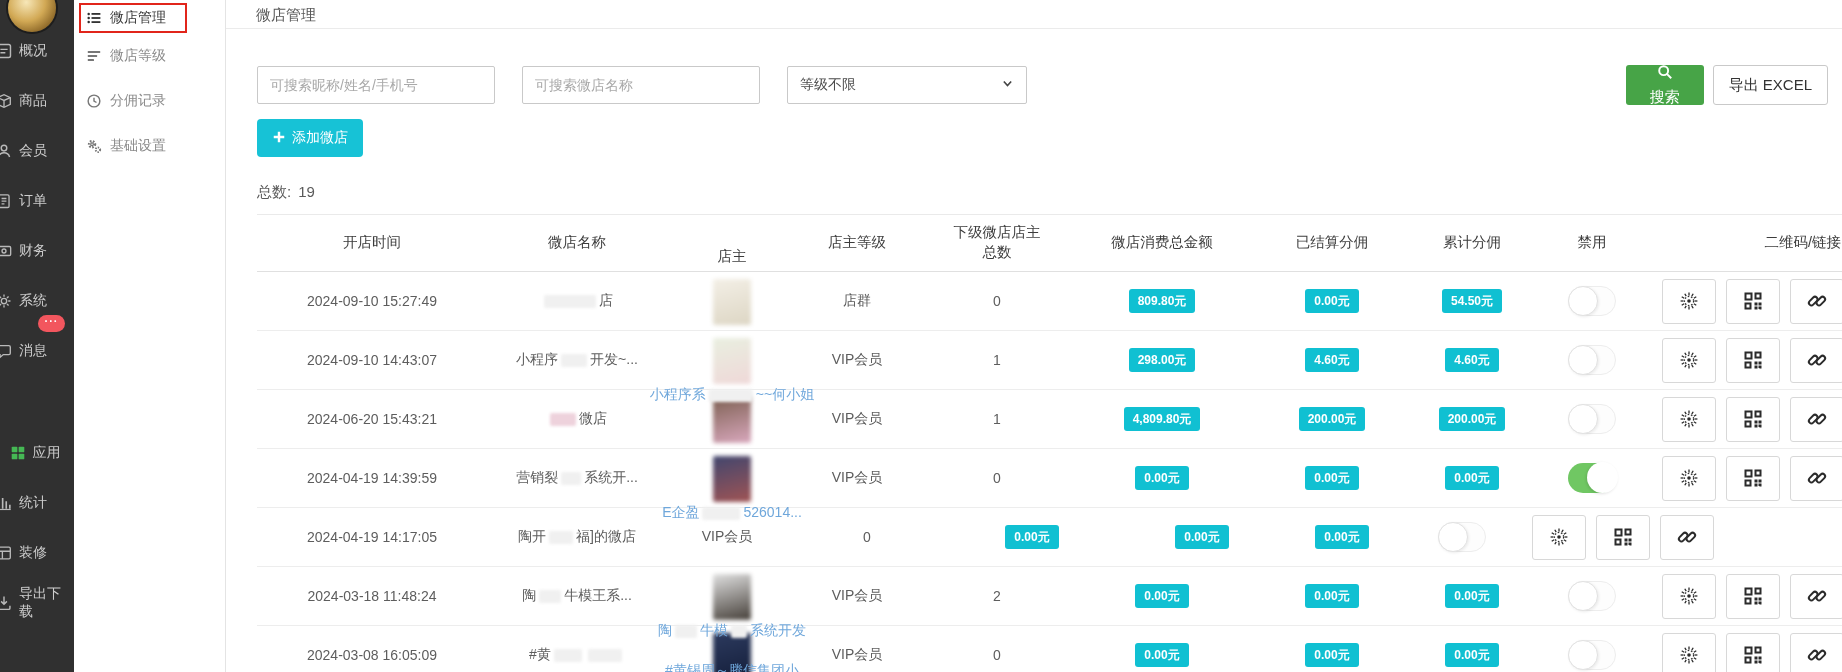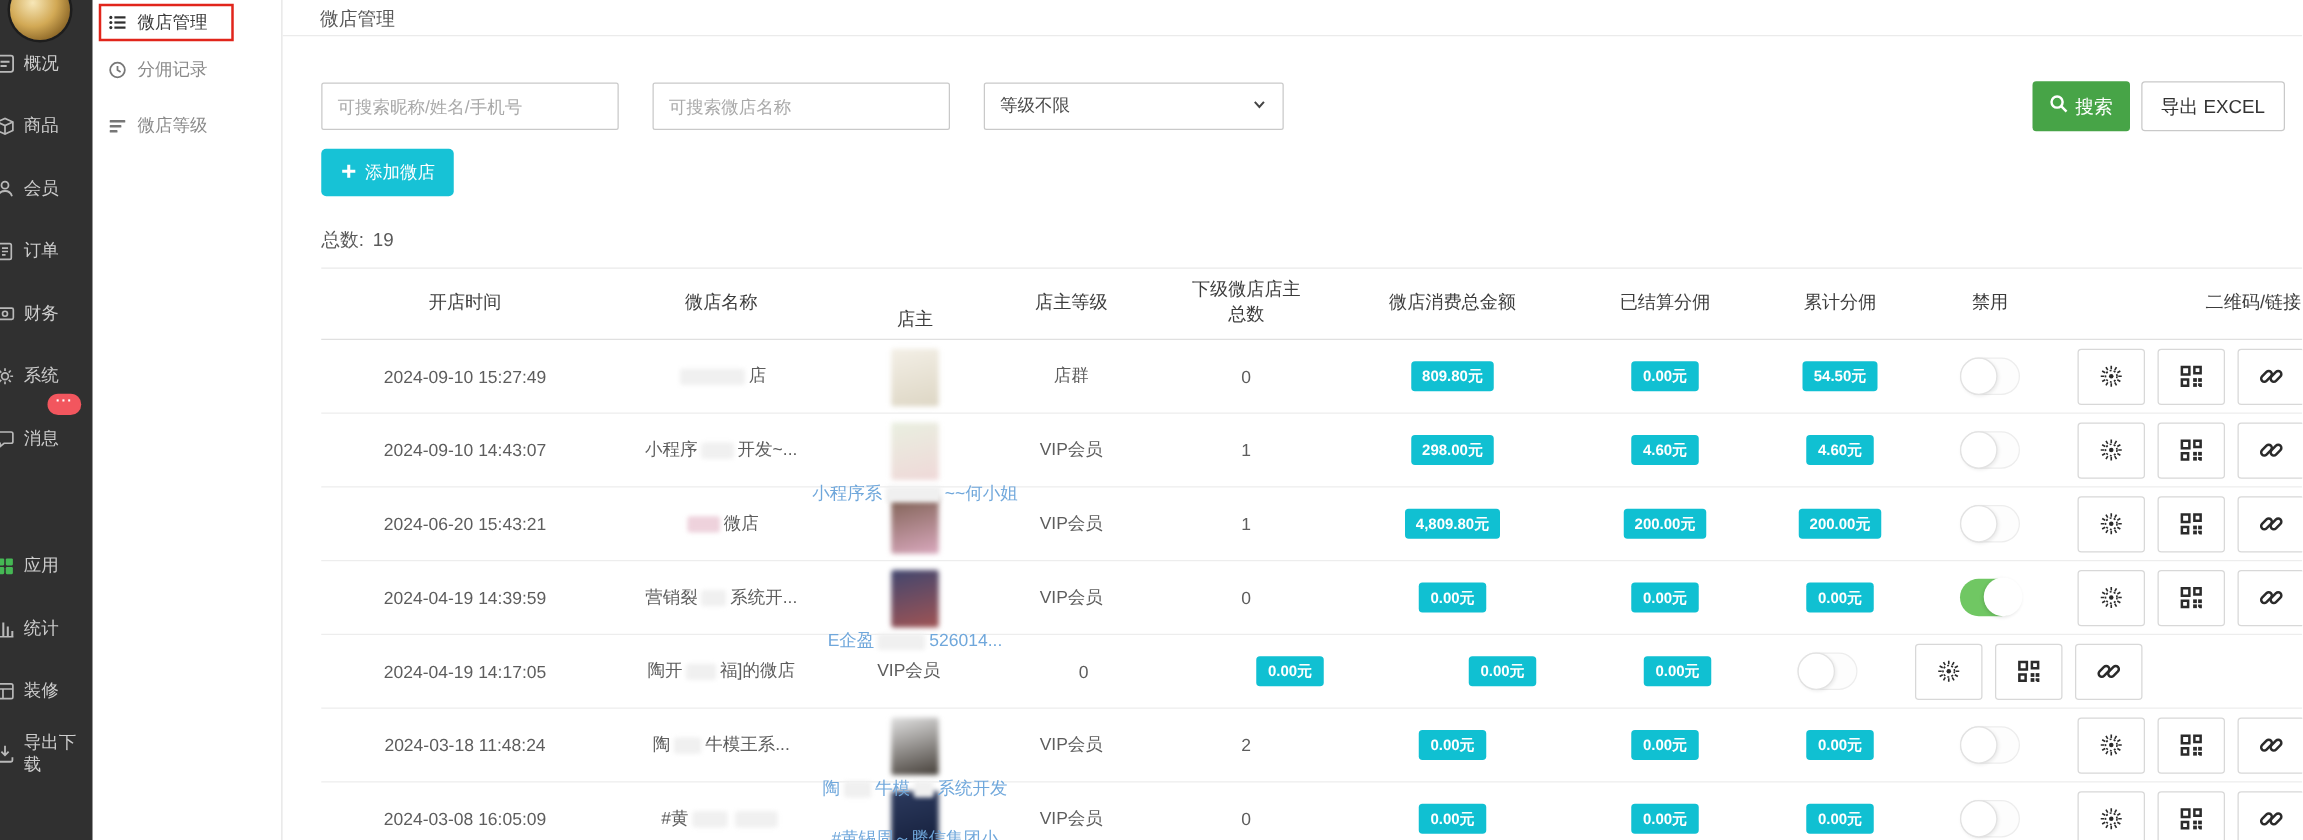--- a/index.html
+++ b/index.html
@@ -8,21 +8,21 @@
   .stage { position:relative; width:1842px; height:672px; overflow:hidden; background:#fff; }
 
   
   .dark-sb { position:absolute; left:0; top:0; width:74px; height:672px; background:#303030; z-index:3; }
   .logo { position:absolute; left:8px; top:-16px; width:48px; height:48px; border-radius:50%;
           background:radial-gradient(circle at 38% 38%, #f7e7b8, #d2a955 45%, #8a6526 78%, #5f4413);
           box-shadow:0 0 0 2px #1d1d1d; }
   .sb-nav { position:absolute; top:26px; left:0; right:0; }
   .sb-item { position:relative; display:flex; align-items:center; height:50px; color:#cdcdcd;
              font-size:14px; cursor:pointer; }
-  .sb-item.gap { margin-top:52px; }
+  .sb-item.gap { margin-top:52px;justify-content:center; }
   .sb-icn { width:18px; height:18px; margin-left:-5px; margin-right:6px; flex:none; color:#b9b9b9; }
   .sb-icn svg { width:18px; height:18px; display:block; }
   .sb-icn.accent { color:var(--apps_green); }
   .sb-badge { position:absolute; left:38px; top:-11px; min-width:27px; height:17px; border-radius:9px;
               background:var(--badge_red); color:#fff; font-size:11px; font-weight:bold; letter-spacing:1px;
               display:flex; align-items:center; justify-content:center; line-height:1; padding-bottom:4px; }
 
   
   .submenu { position:absolute; left:74px; top:0; width:152px; height:672px; background:#fff;
              border-right:1px solid #e4e4e4; z-index:2; }
@@ -45,21 +45,21 @@
   .filters input { width:238px; height:38px; border:1px solid #c9c9c9; border-radius:2px; padding:0 12px;
                    font-size:14px; color:#333; margin-right:27px; outline:none;
                    font-family:"Liberation Sans","DejaVu Sans",sans-serif; }
   .filters input::placeholder { color:#a9a9a9; }
   .select { width:240px; height:38px; border:1px solid #c9c9c9; border-radius:2px; display:flex;
             align-items:center; justify-content:space-between; padding:0 12px; font-size:14px;
             color:#4a4a4a; background:#fff; cursor:pointer; }
   .select svg { width:13px; height:13px; }
   .btn-search { margin-left:auto; width:78px; height:40px; background:var(--search_green); color:#fff;
                 border:none; border-radius:3px; font-size:15px; display:flex; align-items:center;
-                justify-content:center; gap:5px; cursor:pointer; }
+                justify-content:center; gap:5px; cursor:pointer;flex-direction:column; }
   .btn-search svg { width:16px; height:16px; }
   .btn-export { margin-left:9px; height:40px; padding:0 15px; background:#fff; border:1px solid #c9c9c9;
                 border-radius:3px; font-size:15px; color:#333; cursor:pointer; }
 
   .btn-add { position:absolute; left:31px; top:119px; height:38px; padding:0 15px;
              background:var(--accent_cyan); border:none; border-radius:4px; color:#fff; font-size:14px;
              display:flex; align-items:center; gap:6px; cursor:pointer; }
   .btn-add svg { width:14px; height:14px; }
 
   .total { position:absolute; left:31px; top:183px; font-size:15px; color:#5a5a5a; }
@@ -239,39 +239,51 @@
                 <circle cx="3" cy="13.6" r="1.4"></circle>
                 <rect x="6.2" y="12.6" width="10" height="2"></rect>
               </g>
             </svg>
           </span>
           <span>微店管理</span>
         </div>
         <div class="sm-item">
           <span class="sm-icn">
             <svg viewBox="0 0 18 18">
-              <g fill="none" stroke="currentColor" stroke-width="1.6">
-                <circle cx="9" cy="9" r="6.6"></circle>
-                <path d="M9 5.4V9l2.8 1.7"></path>
-              </g>
-            </svg>
-          </span>
-          <span>分佣记录</span>
-        </div>
-        <div class="sm-item">
-          <span class="sm-icn">
-            <svg viewBox="0 0 18 18">
               <g fill="currentColor">
                 <rect x="2" y="3.4" width="14" height="2.3" rx=".6"></rect>
                 <rect x="2" y="7.9" width="10.5" height="2.3" rx=".6"></rect>
                 <rect x="2" y="12.4" width="7" height="2.3" rx=".6"></rect>
               </g>
             </svg>
           </span>
           <span>微店等级</span>
+        </div>
+        <div class="sm-item">
+          <span class="sm-icn">
+            <svg viewBox="0 0 18 18">
+              <g fill="none" stroke="currentColor" stroke-width="1.6">
+                <circle cx="9" cy="9" r="6.6"></circle>
+                <path d="M9 5.4V9l2.8 1.7"></path>
+              </g>
+            </svg>
+          </span>
+          <span>分佣记录</span>
+        </div>
+        <div class="sm-item">
+          <span class="sm-icn">
+            <svg viewBox="0 0 18 18">
+              <g fill="none" stroke="currentColor">
+                <circle cx="6.8" cy="7" r="3.4" stroke-width="2.6" stroke-dasharray="1.8 1.5"></circle>
+                <circle cx="6.8" cy="7" r="1.5" stroke-width="1.4"></circle>
+                <circle cx="13.4" cy="13.2" r="2.5" stroke-width="2.2" stroke-dasharray="1.4 1.2"></circle>
+              </g>
+            </svg>
+          </span>
+          <span>基础设置</span>
         </div>
       </nav>
     <div class="annotation"></div>
   </aside>
 
   <main class="main">
     <div class="crumb">微店管理</div>
     <div class="sep"></div>
 
     <div class="filters">

